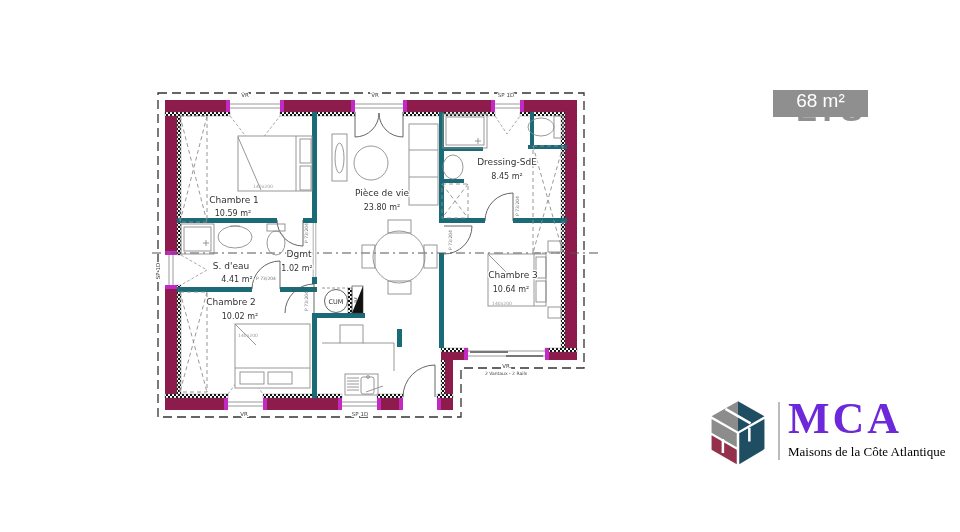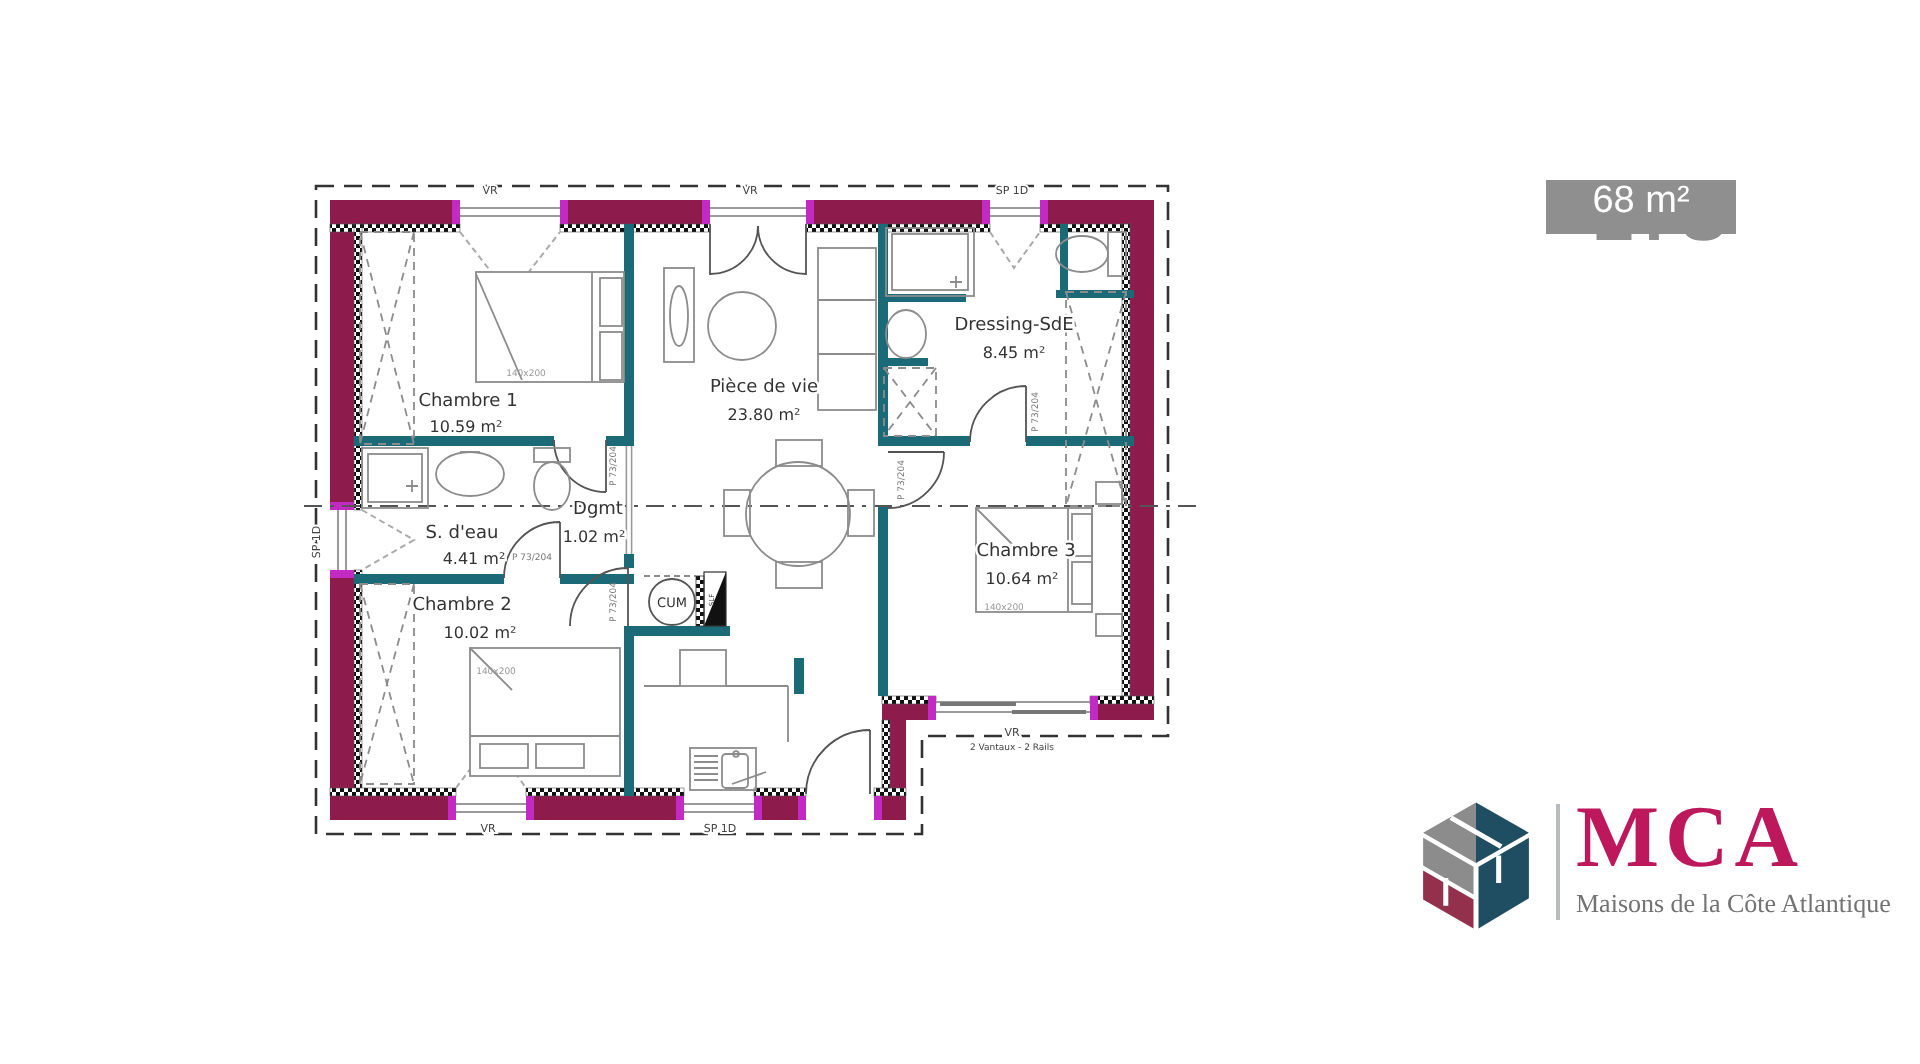--- a/index.html
+++ b/index.html
@@ -14,23 +14,23 @@
   .winlab{font-size:5.5px;fill:#444;paint-order:stroke;stroke:#fff;stroke-width:2px;}
   .halo{paint-order:stroke;stroke:#fff;stroke-width:2.5px;}
   .title-lys{position:absolute;left:796px;top:42px;font-size:34px;font-weight:bold;
        color:#8F8F8F;letter-spacing:2px;margin-top:48px;}
   .area-box{position:absolute;left:773px;top:90px;width:95px;height:27px;background:#8F8F8F;
        color:#fff;font-size:19px;display:flex;justify-content:center;}
   .brand{position:absolute;left:700px;top:394px;width:230px;height:95px;}
   .brand-cube{position:absolute;left:6px;top:6px;}
   .brand-sep{position:absolute;left:78px;top:8px;width:2px;height:58px;background:#b9bcbf;}
   .brand-name{position:absolute;left:88px;top:-1px;font-family:"Liberation Serif",serif;
-       font-size:44px;font-weight:600;color:#be185d;letter-spacing:3px;}
+       font-size:44px;font-weight:600;color:#6d28d9;letter-spacing:3px;}
   .brand-tagline{position:absolute;left:88px;top:50px;font-family:"Liberation Serif",serif;
-       font-size:13px;color:#737373;white-space:nowrap;}
+       font-size:13px;color:#000000;white-space:nowrap;}
   .brand-group{position:absolute;left:0;top:70px;width:218px;text-align:right;font-size:10px;
        font-weight:bold;color:#8e8e8e;letter-spacing:2.5px;}
 </style>
 </head>
 <body>
 
 <svg id="plan-svg" width="960" height="532" viewBox="0 0 960 532">
   <defs>
     <pattern id="chk" width="4" height="4" patternUnits="userSpaceOnUse">
       <rect width="4" height="4" fill="#fff"></rect>

